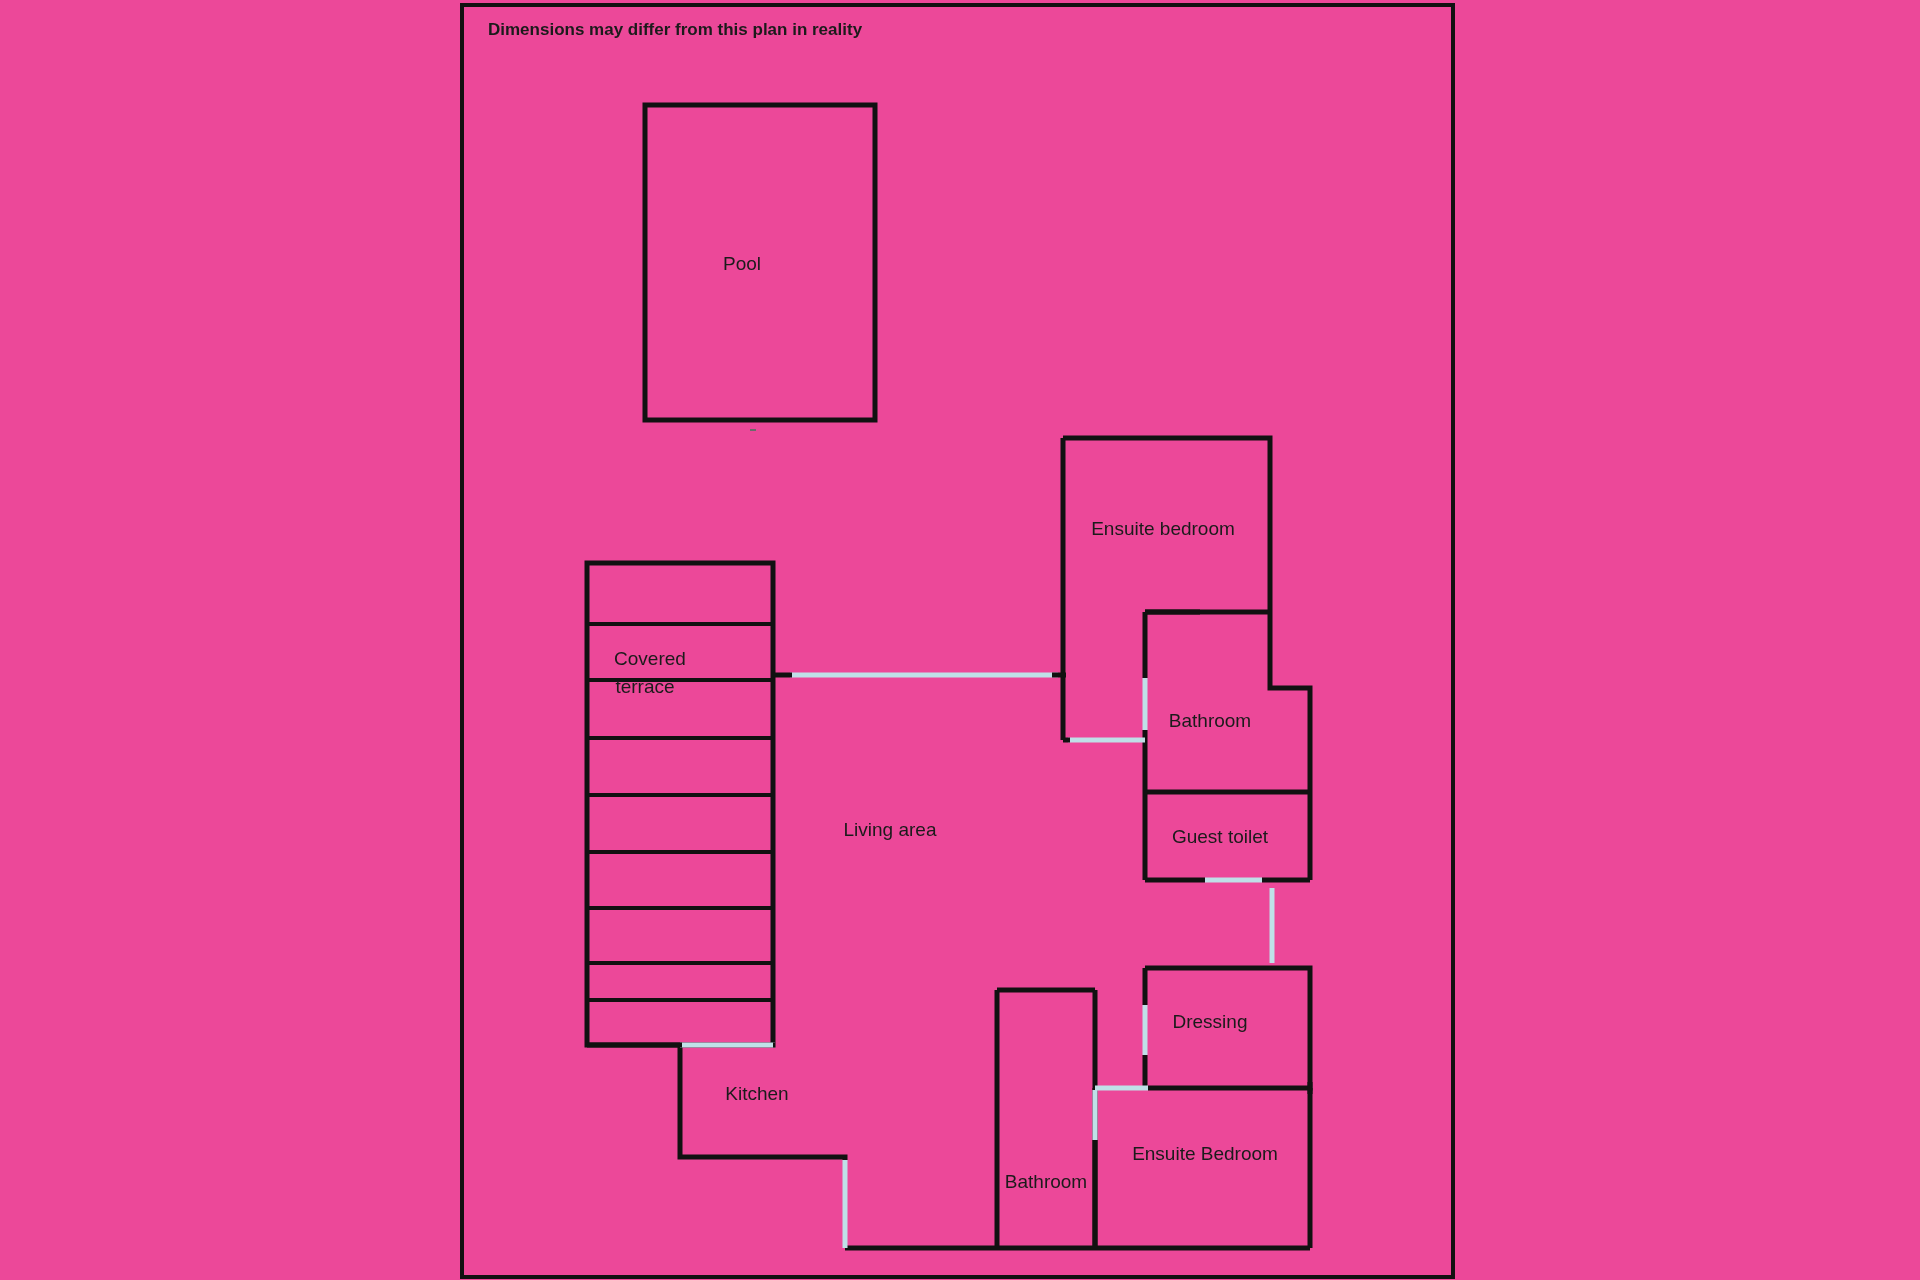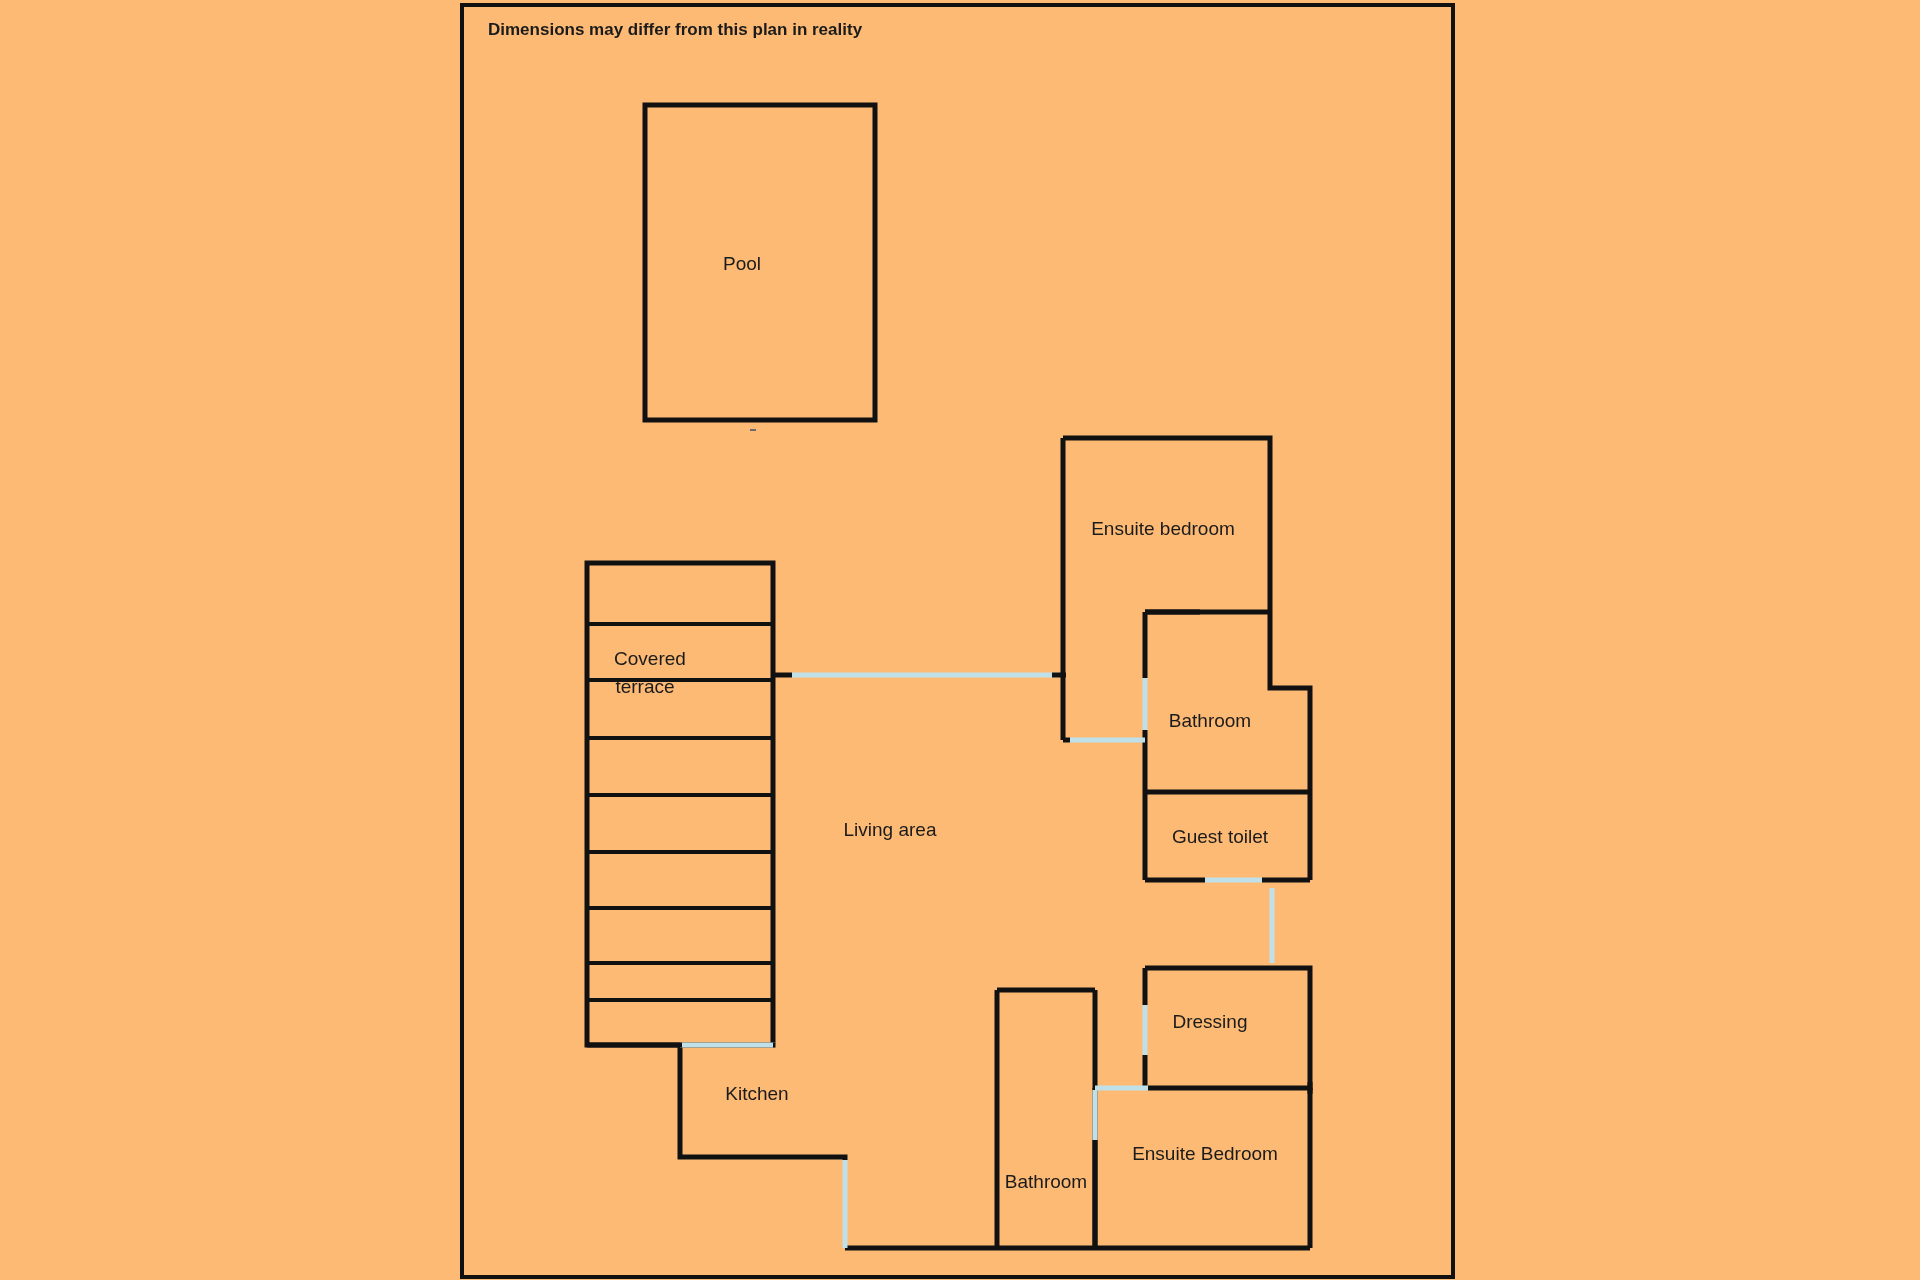--- a/index.html
+++ b/index.html
@@ -10,21 +10,21 @@
   body {
     width: 1920px;
     height: 1280px;
     font-family: "Liberation Sans", sans-serif;
     overflow: hidden;
   }
   #page {
     position: relative;
     width: 1920px;
     height: 1280px;
-    background: #fdba74;
+    background: #ec4899;
   }
   #plan-svg {
     position: absolute;
     left: 0;
     top: 0;
     width: 1920px;
     height: 1280px;
   }
   .room-label {
     font-family: "Liberation Sans", sans-serif;

